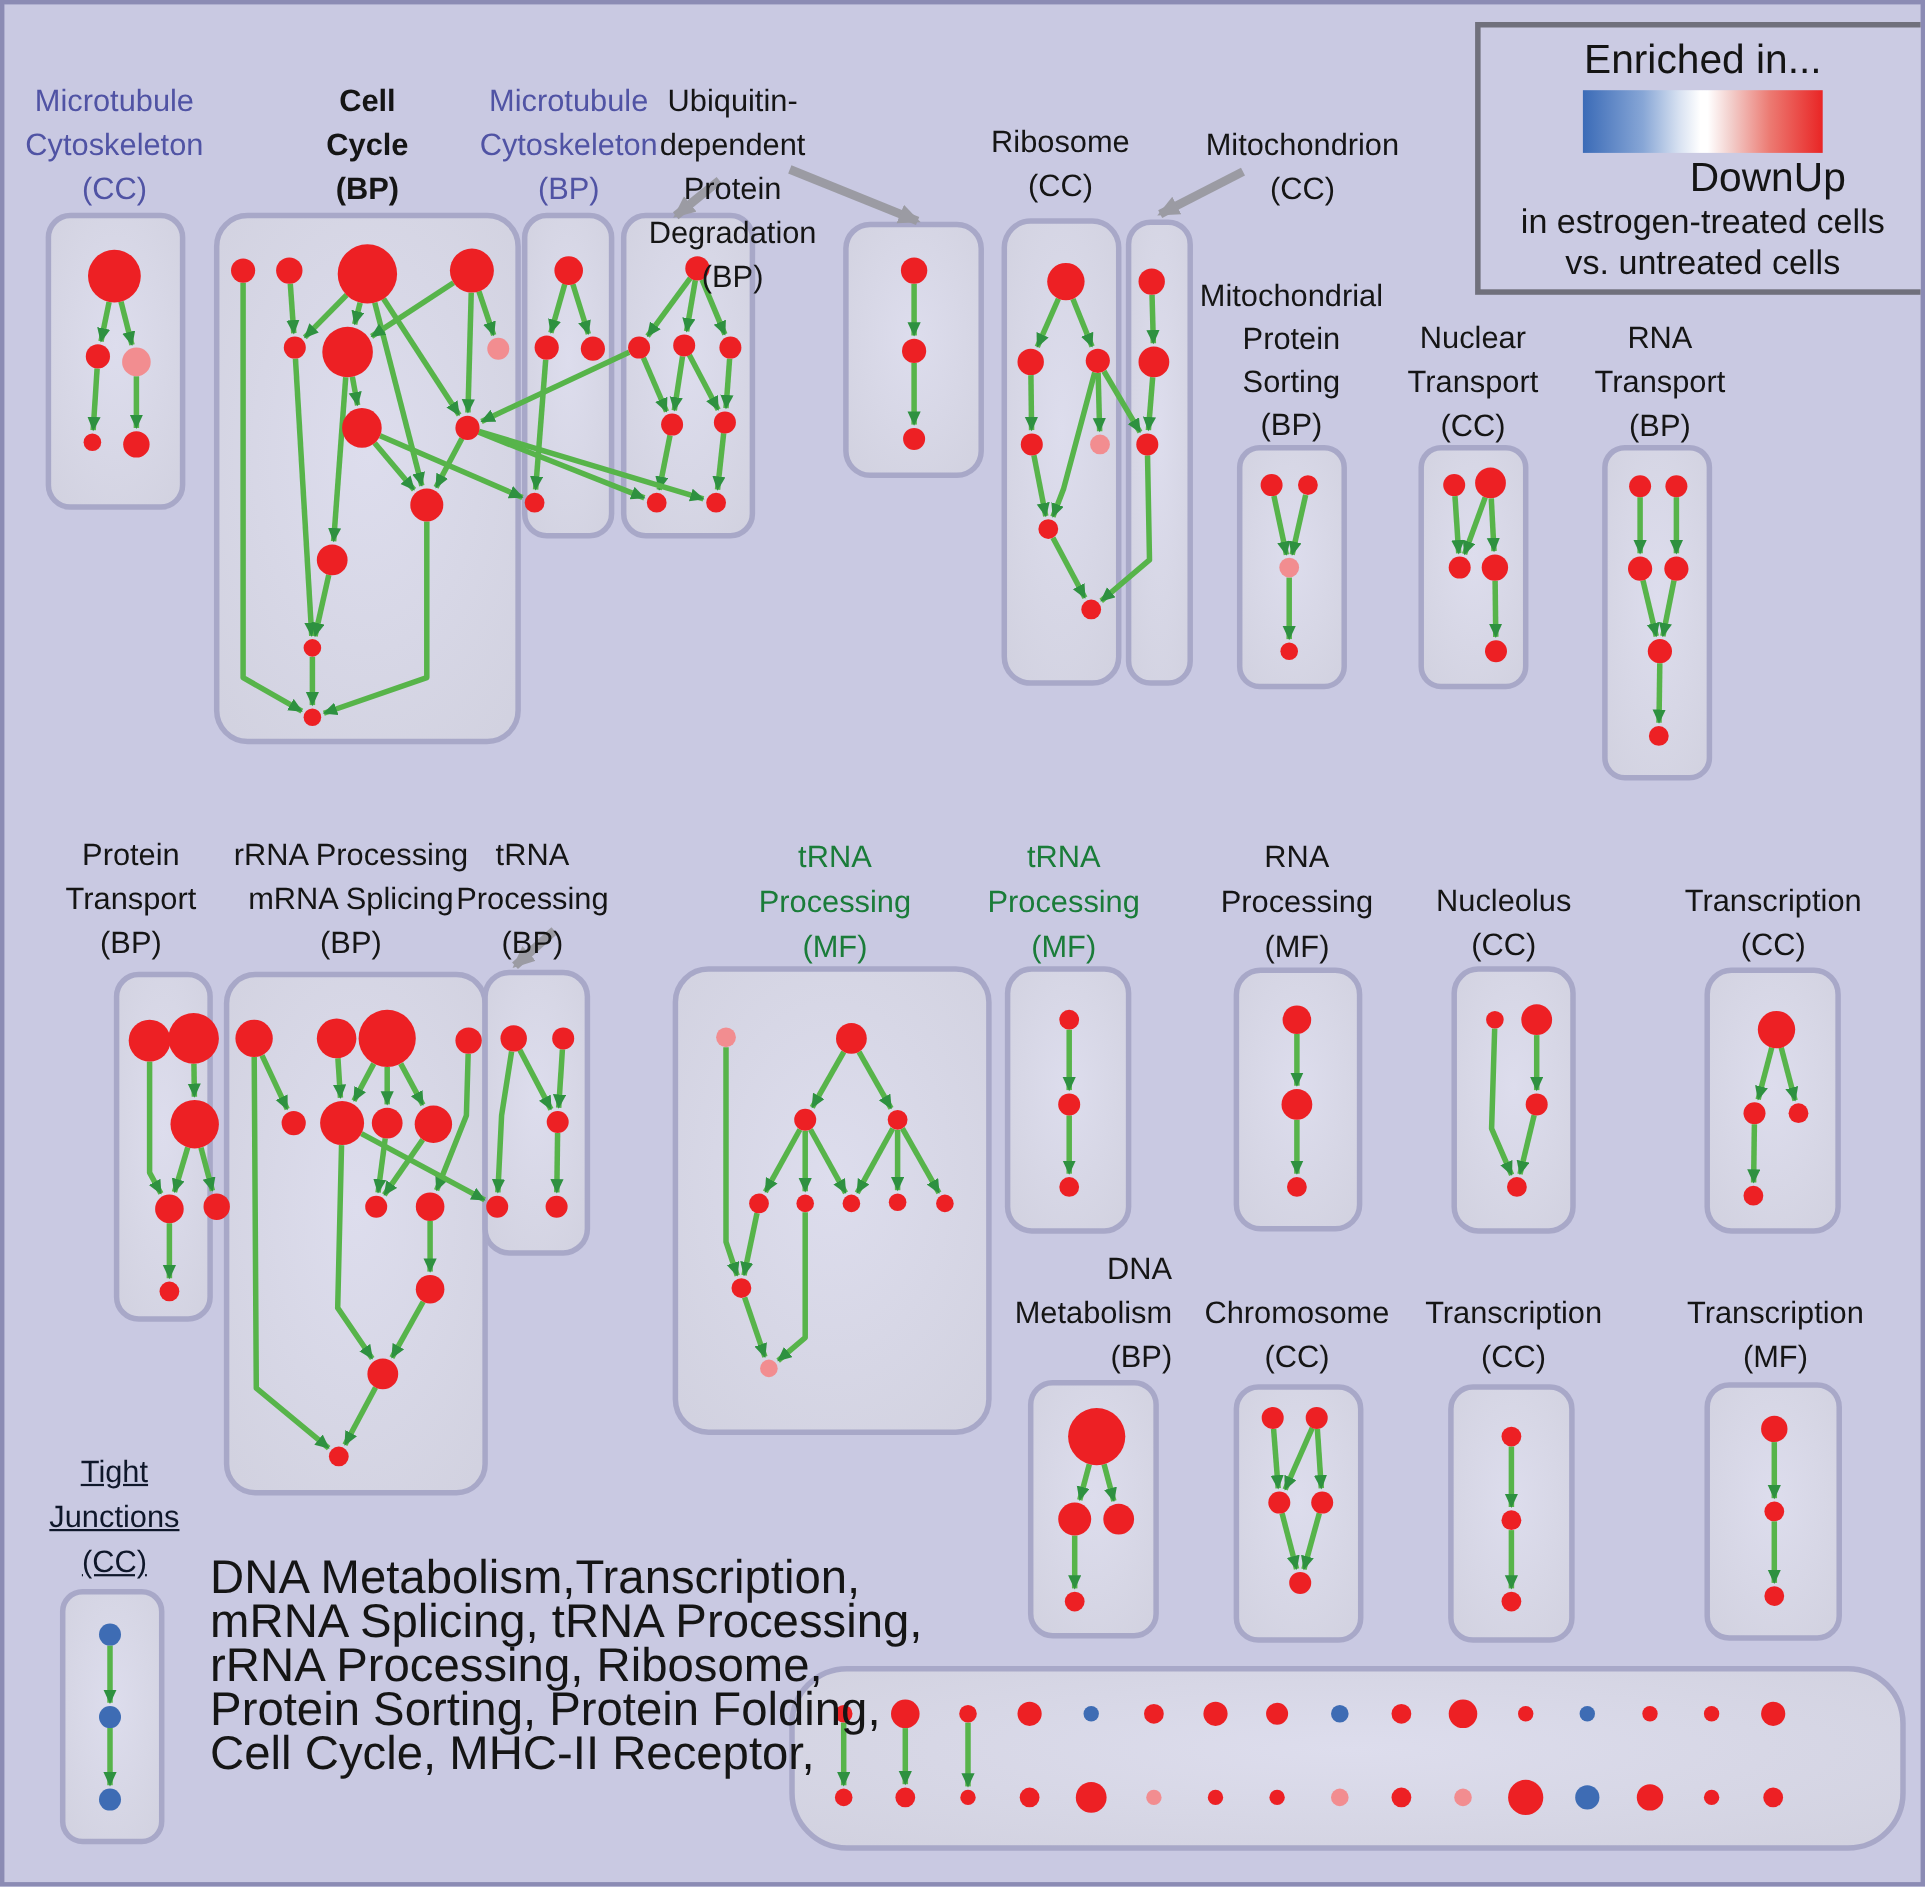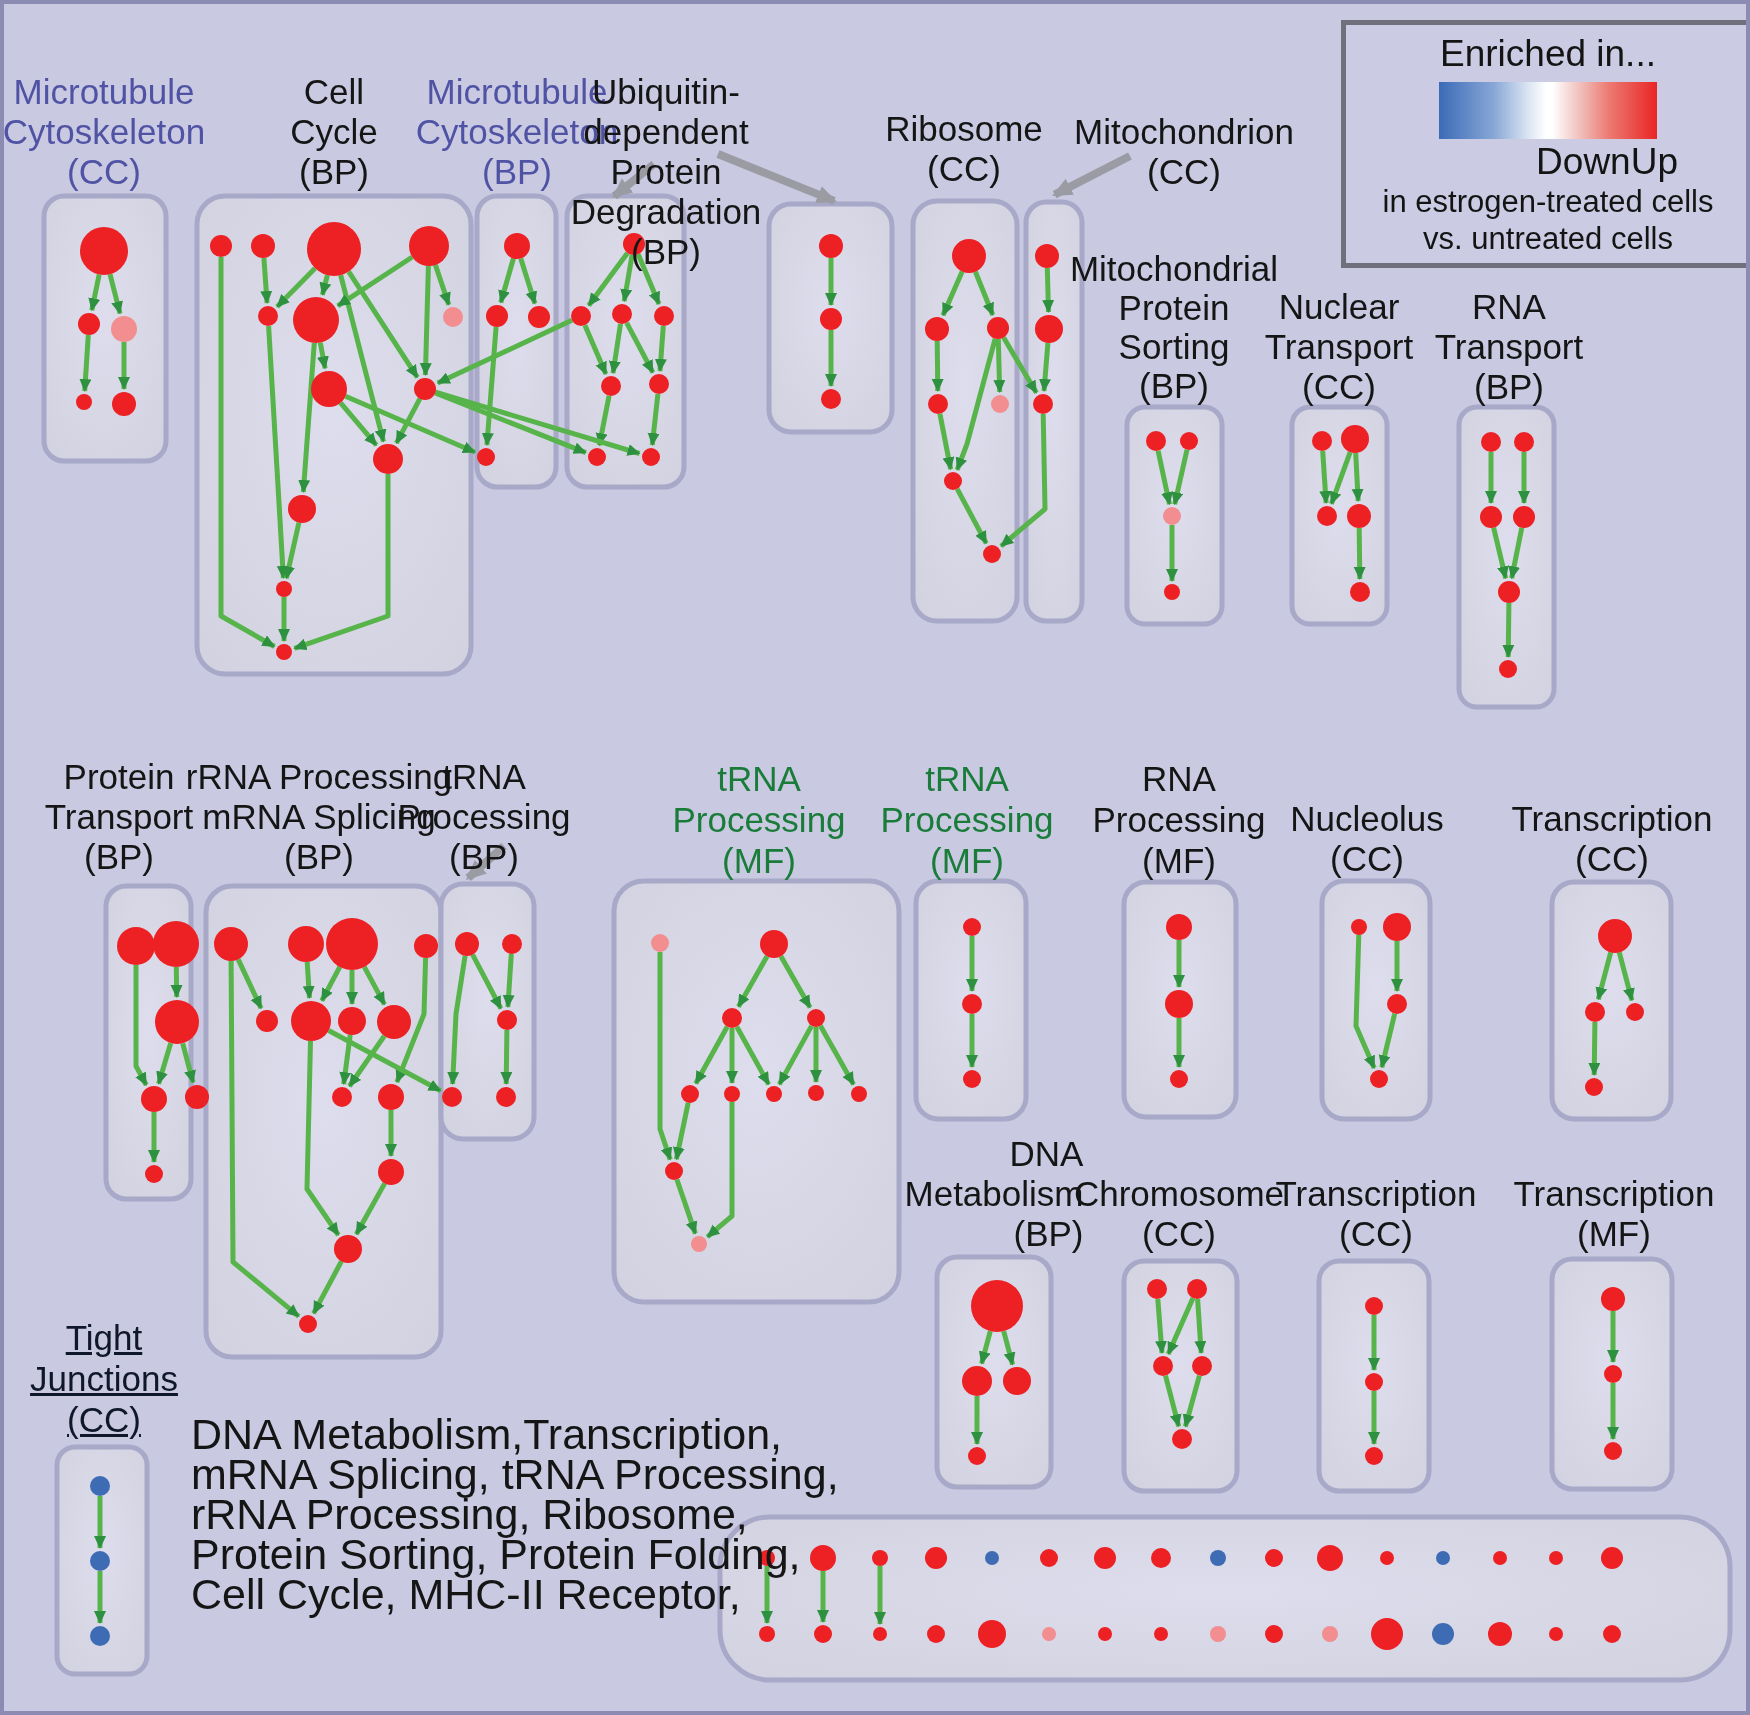--- a/index.html
+++ b/index.html
@@ -4,21 +4,21 @@
 <style>
   html,body{margin:0;padding:0;background:#b9b9d6;}
   #fig{
     position:relative;width:1750px;height:1715px;overflow:hidden;
     background:#c9c9e2;border:4px solid #8b8bb4;box-sizing:border-box;
     font-family:"Liberation Sans", sans-serif;
   }
   #diagram-svg{position:absolute;left:0;top:0;width:1742px;height:1707px;}
   #labels{position:absolute;left:0;top:0;width:100%;height:100%;pointer-events:none;}
   .grp-label{position:absolute;transform:translateX(-50%);text-align:center;
-    font-size:35px;line-height:40px;white-space:nowrap;}
+    font-size:28px;line-height:40px;white-space:nowrap;}
   #legend{
     position:absolute;left:1318px;top:16px;width:404px;height:238px;
     border:5px solid #70707c;background:#cbcbe3;text-align:center;color:#141414;margin-left:19px;
   }
   .lg-title{font-size:37px;margin-top:8px;}
   .lg-bar{
     width:218px;height:57px;margin:7px auto 0 auto;
     background:linear-gradient(to right,#3b6bb7 0%,#87a6d6 25%,#d7e1f1 40%,#ffffff 49%,#ffffff 52%,#f2cdca 62%,#ec7a72 78%,#e92525 100%);
   }
   .lg-row{display:flex;justify-content:flex-end;padding:2px 72px 0 40px;font-size:37px;}
@@ -351,21 +351,21 @@
       <path d="M714.0,150.0 L830.2,196.9" fill="none" stroke="#9b9ba3" stroke-width="8" stroke-linejoin="round" marker-end="url(#gh)"></path>
       <path d="M1126.0,152.0 L1050.7,190.6" fill="none" stroke="#9b9ba3" stroke-width="8" stroke-linejoin="round" marker-end="url(#gh)"></path>
       <path d="M500.0,842.0 L464.2,874.0" fill="none" stroke="#9b9ba3" stroke-width="8" stroke-linejoin="round" marker-end="url(#gh)"></path>
     </svg>
   <div id="labels">
       <div class="grp-label" style="left: 100px; top: 68px; line-height: 40px; color: rgb(80, 83, 164);">
         <div>Microtubule</div>
         <div>Cytoskeleton</div>
         <div>(CC)</div>
       </div>
-      <div class="grp-label" style="left: 330px; top: 68px; line-height: 40px; color: rgb(21, 21, 21);">
+      <div class="grp-label" style="left: 330px; top: 68px; line-height: 40px; color: rgb(21, 21, 21); font-weight: bold;">
         <div>Cell</div>
         <div>Cycle</div>
         <div>(BP)</div>
       </div>
       <div class="grp-label" style="left: 513px; top: 68px; line-height: 40px; color: rgb(80, 83, 164);">
         <div>Microtubule</div>
         <div>Cytoskeleton</div>
         <div>(BP)</div>
       </div>
       <div class="grp-label" style="left: 662px; top: 68px; line-height: 40px; color: rgb(21, 21, 21);">

